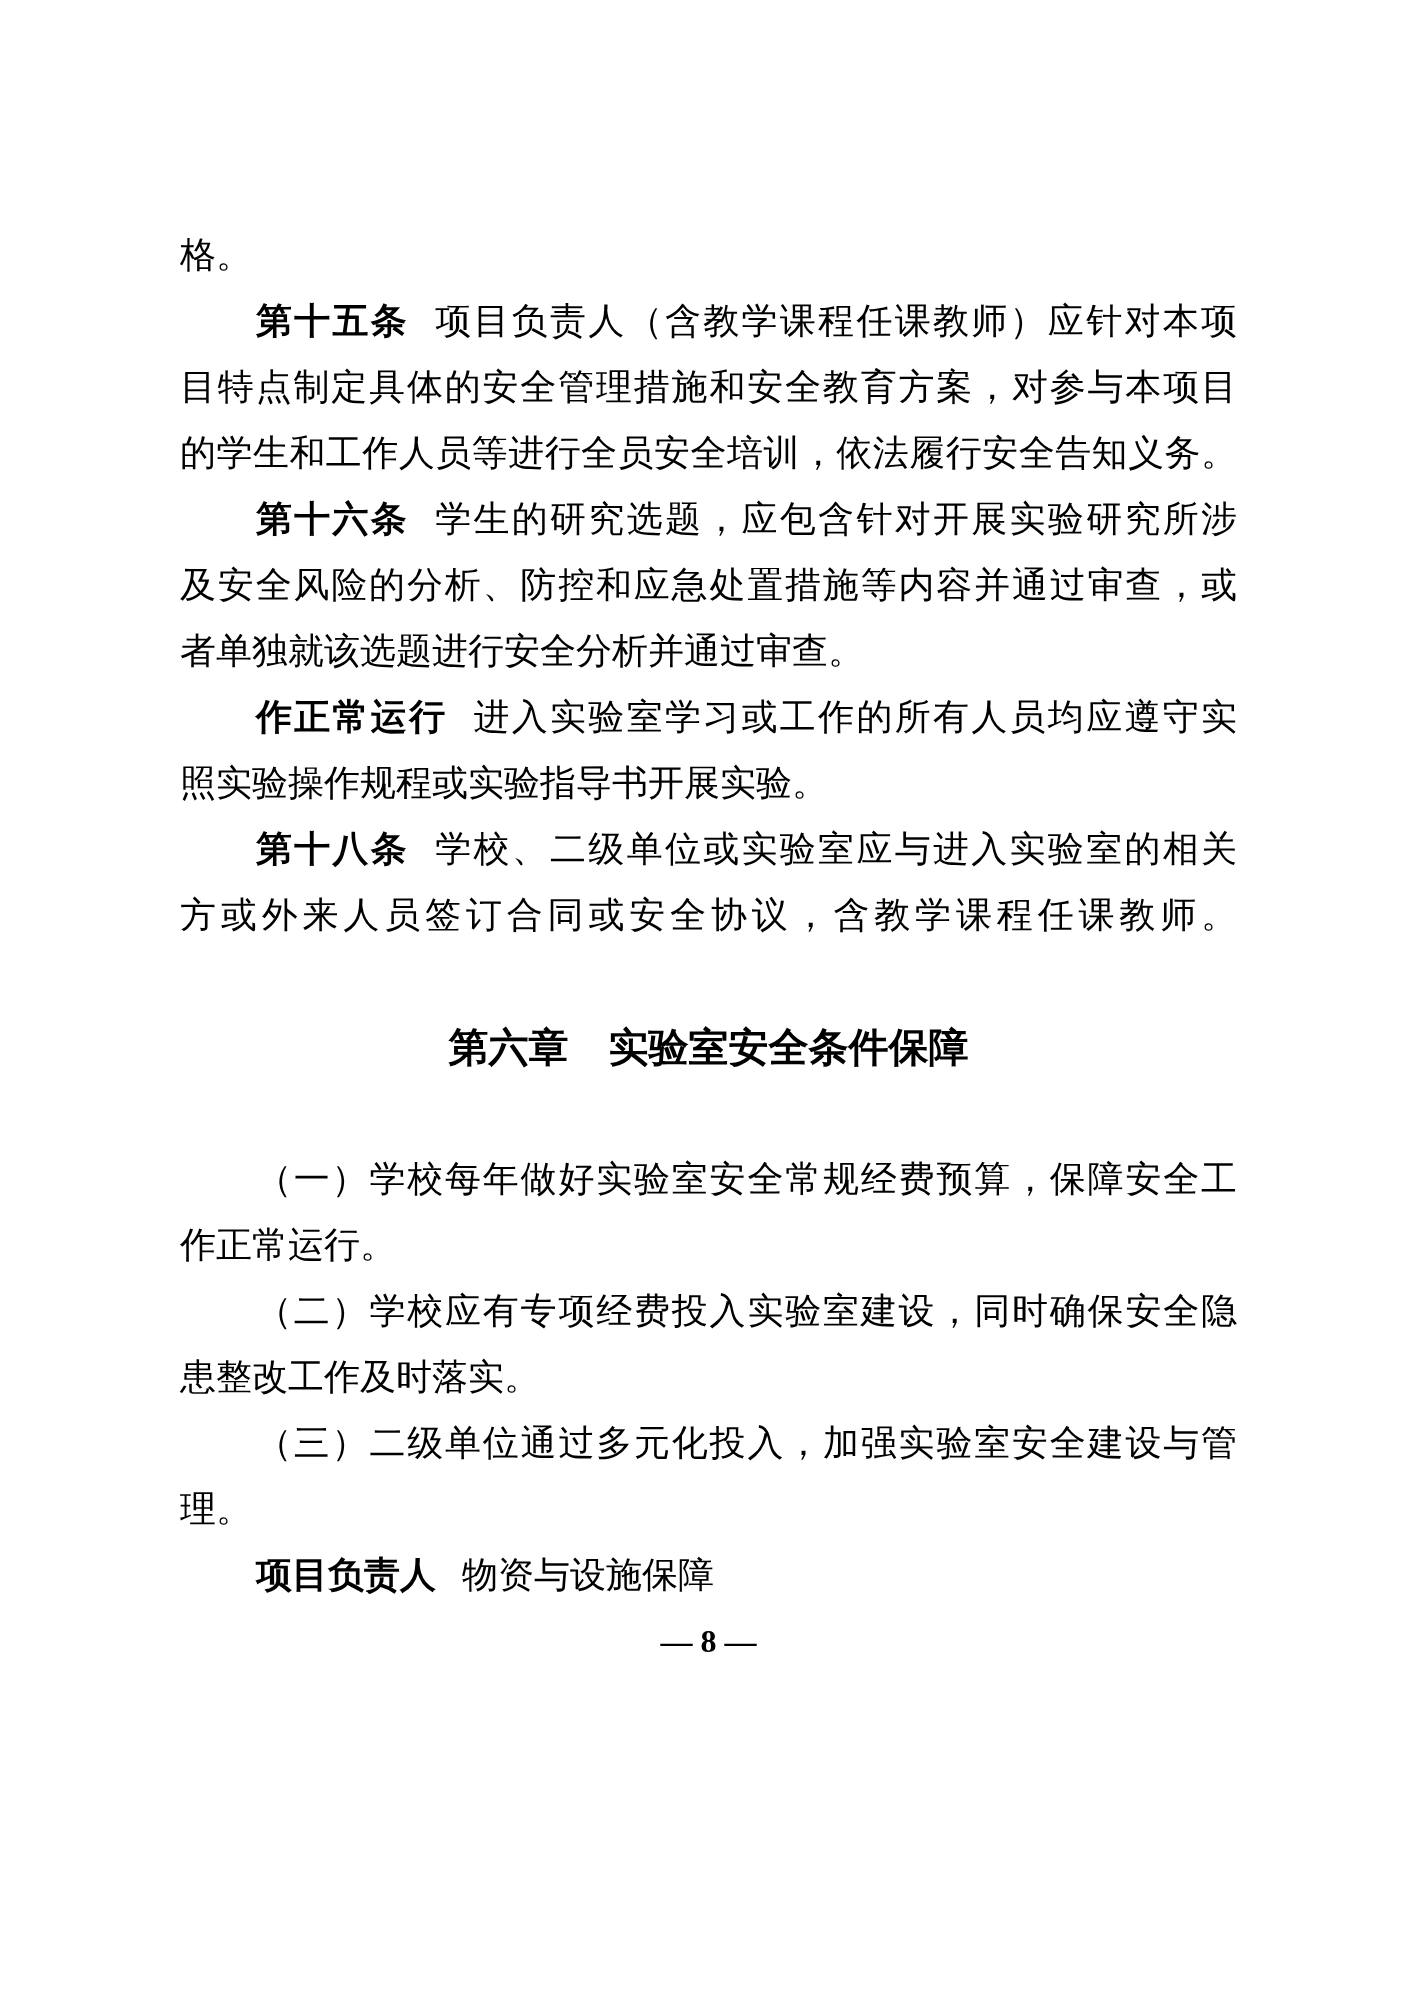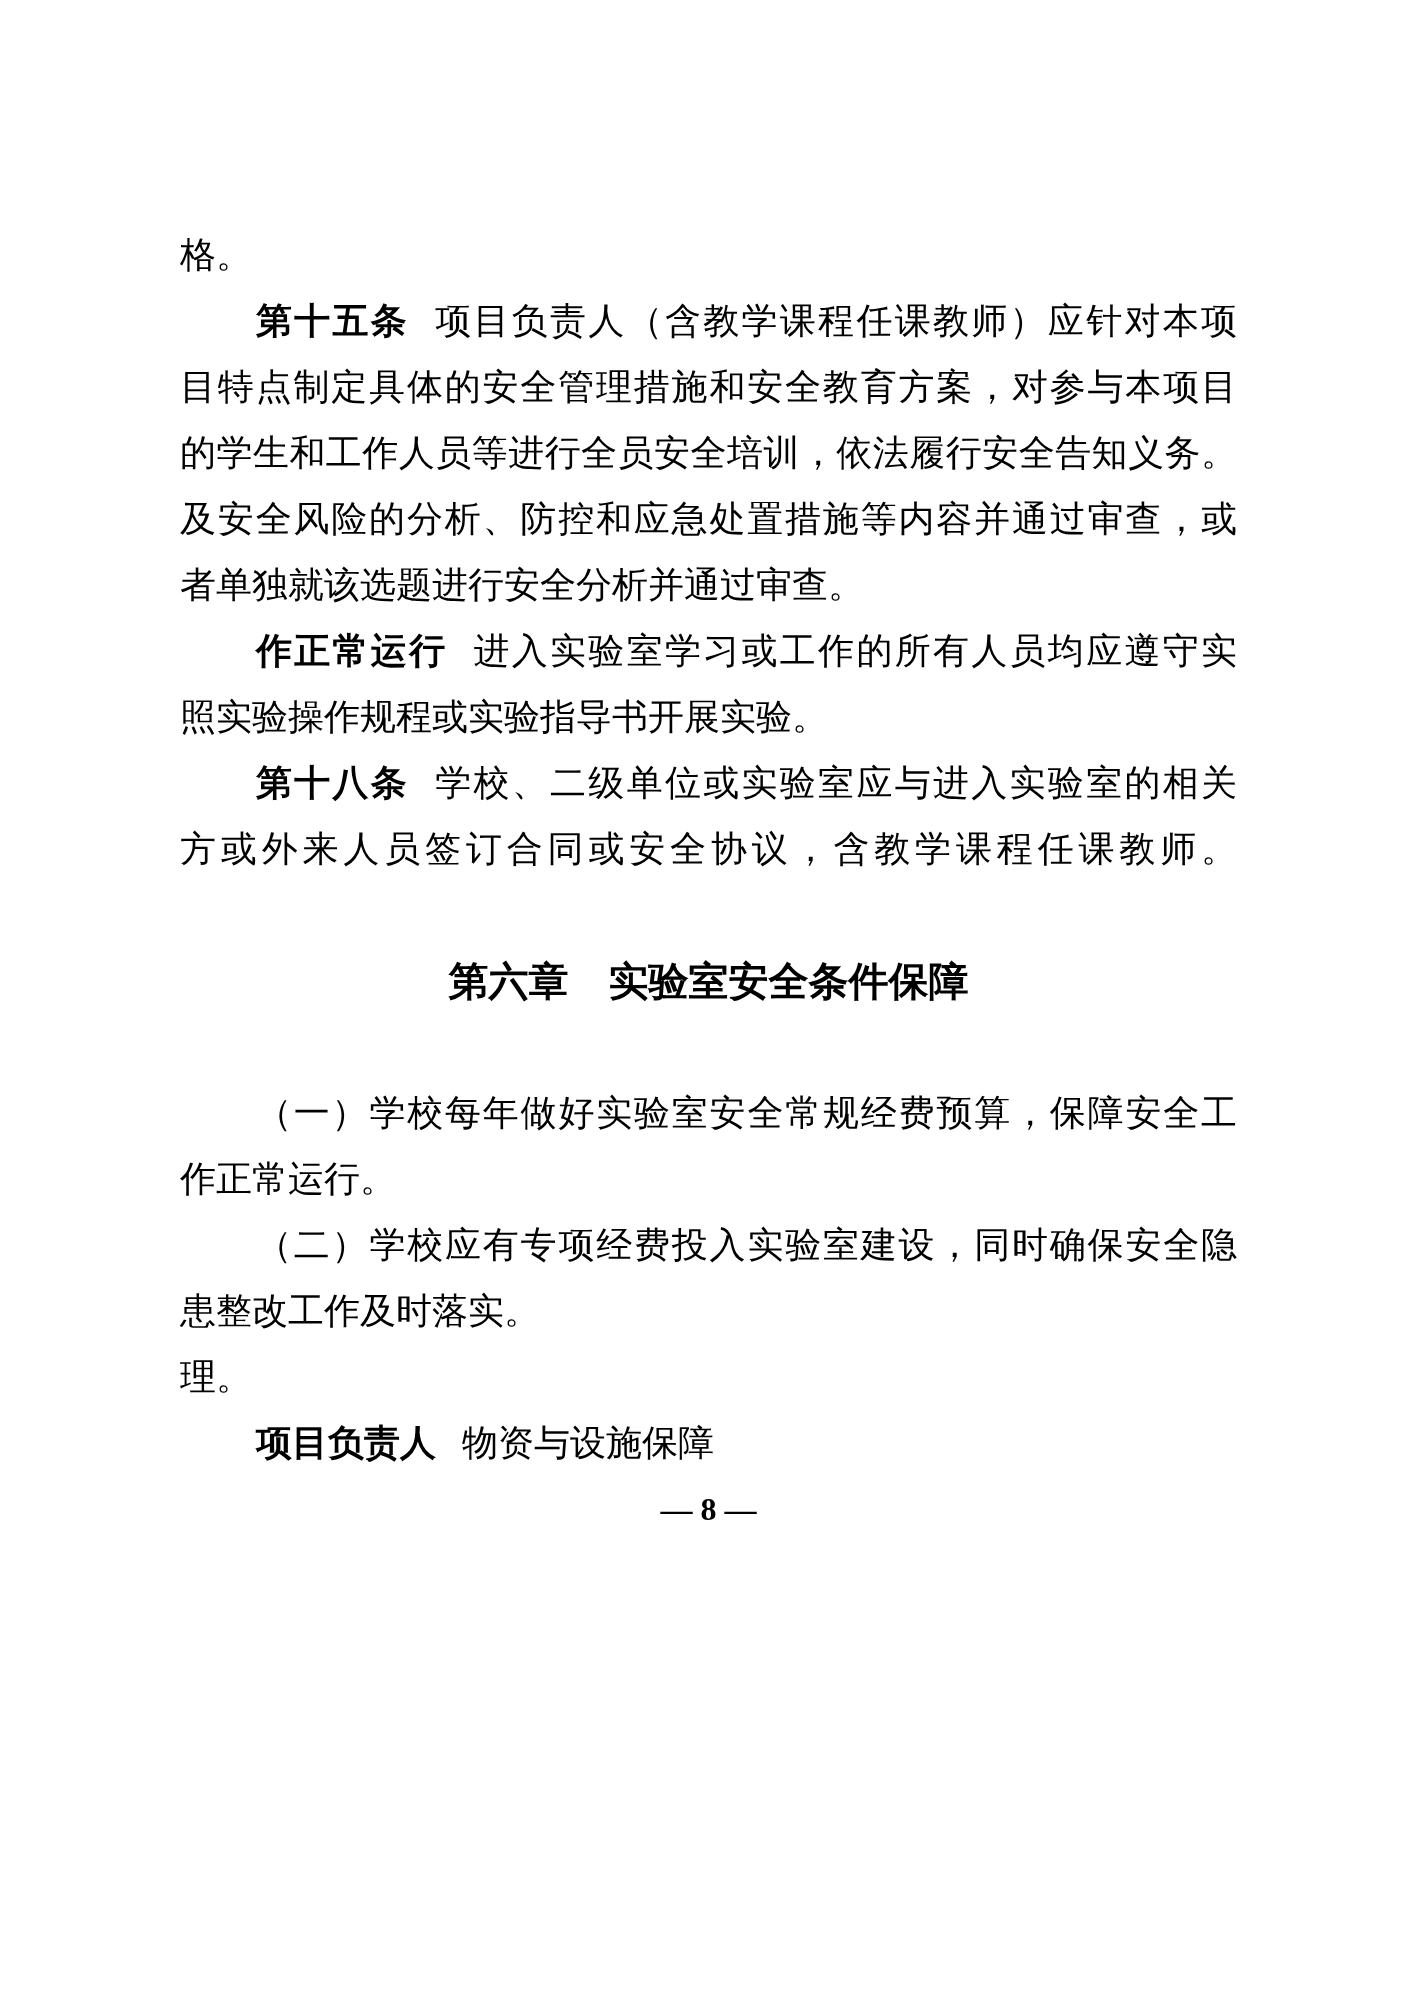--- a/index.html
+++ b/index.html
@@ -65,37 +65,39 @@
 
 <div class="page">
   <div class="content">
 
     <div class="line"><span>格。</span></div>
 
     <div class="line ind j"><span class="leader">第十五条</span><span>项目负责人（含教学课程任课教师）应针对本项</span></div>
     <div class="line j"><span>目特点制定具体的安全管理措施和安全教育方案，对参与本项目</span></div>
     <div class="line j"><span>的学生和工作人员等进行全员安全培训，依法履行安全告知义务。</span></div>
 
+    <div class="line ind j"><span class="leader">第十六条</span><span>学生的研究选题，应包含针对开展实验研究所涉</span></div>
     <div class="line j"><span>及安全风险的分析、防控和应急处置措施等内容并通过审查，或</span></div>
     <div class="line"><span>者单独就该选题进行安全分析并通过审查。</span></div>
 
     <div class="line ind j"><span class="leader">作正常运行</span><span>进入实验室学习或工作的所有人员均应遵守实</span></div>
     <div class="line"><span>照实验操作规程或实验指导书开展实验。</span></div>
 
     <div class="line ind j"><span class="leader">第十八条</span><span>学校、二级单位或实验室应与进入实验室的相关</span></div>
     <div class="line j"><span>方或外来人员签订合同或安全协议，含教学课程任课教师。</span></div>
 
     <div class="line blank"></div>
     <div class="line chapter"><span>第六章　实验室安全条件保障</span></div>
     <div class="line blank"></div>
 
     <div class="line ind j"><span>（一）学校每年做好实验室安全常规经费预算，保障安全工</span></div>
     <div class="line"><span>作正常运行。</span></div>
     <div class="line ind j"><span>（二）学校应有专项经费投入实验室建设，同时确保安全隐</span></div>
     <div class="line"><span>患整改工作及时落实。</span></div>
+    <div class="line ind j"><span>（三）二级单位通过多元化投入，加强实验室安全建设与管</span></div>
     <div class="line"><span>理。</span></div>
 
     <div class="line ind"><span class="leader">项目负责人</span><span>物资与设施保障</span></div>
 
     <div class="line pagenum"><span>— 8 —</span></div>
 
   </div>
 </div>
 
 </body></html>

